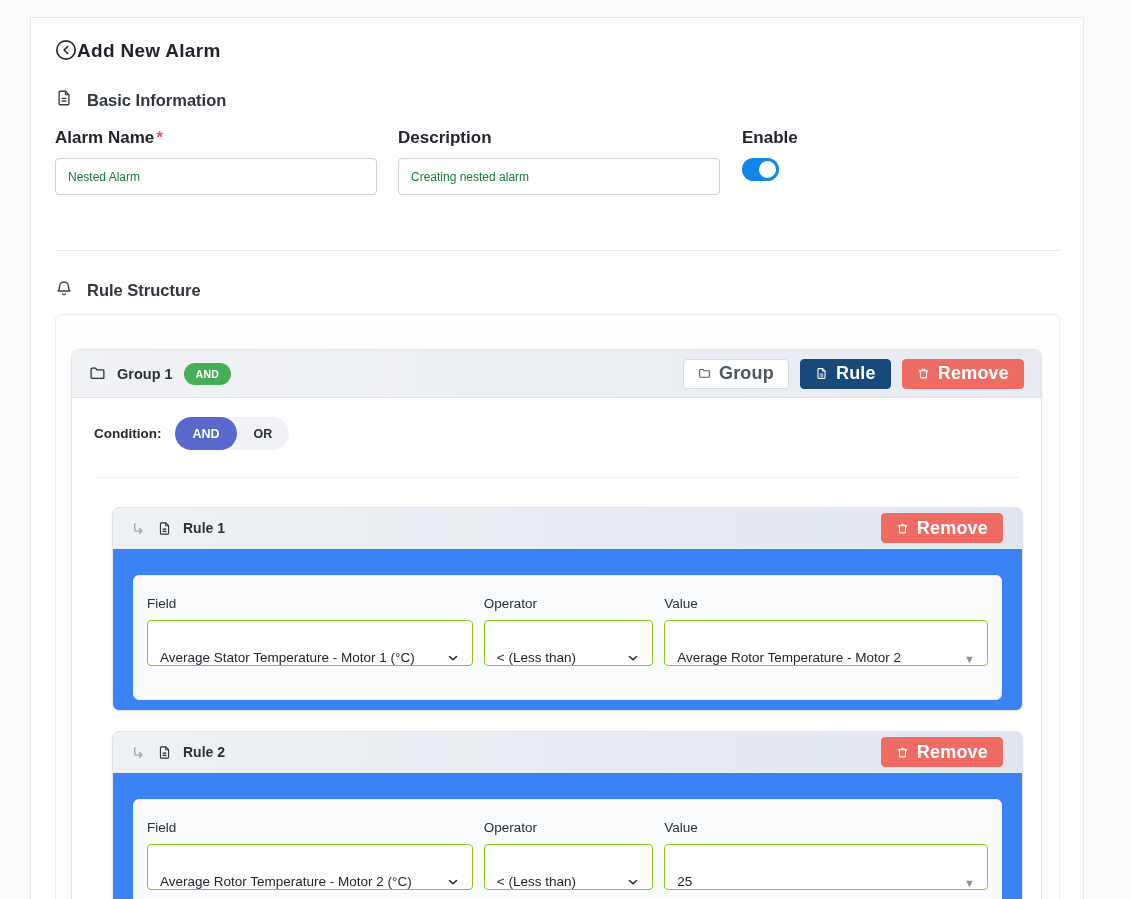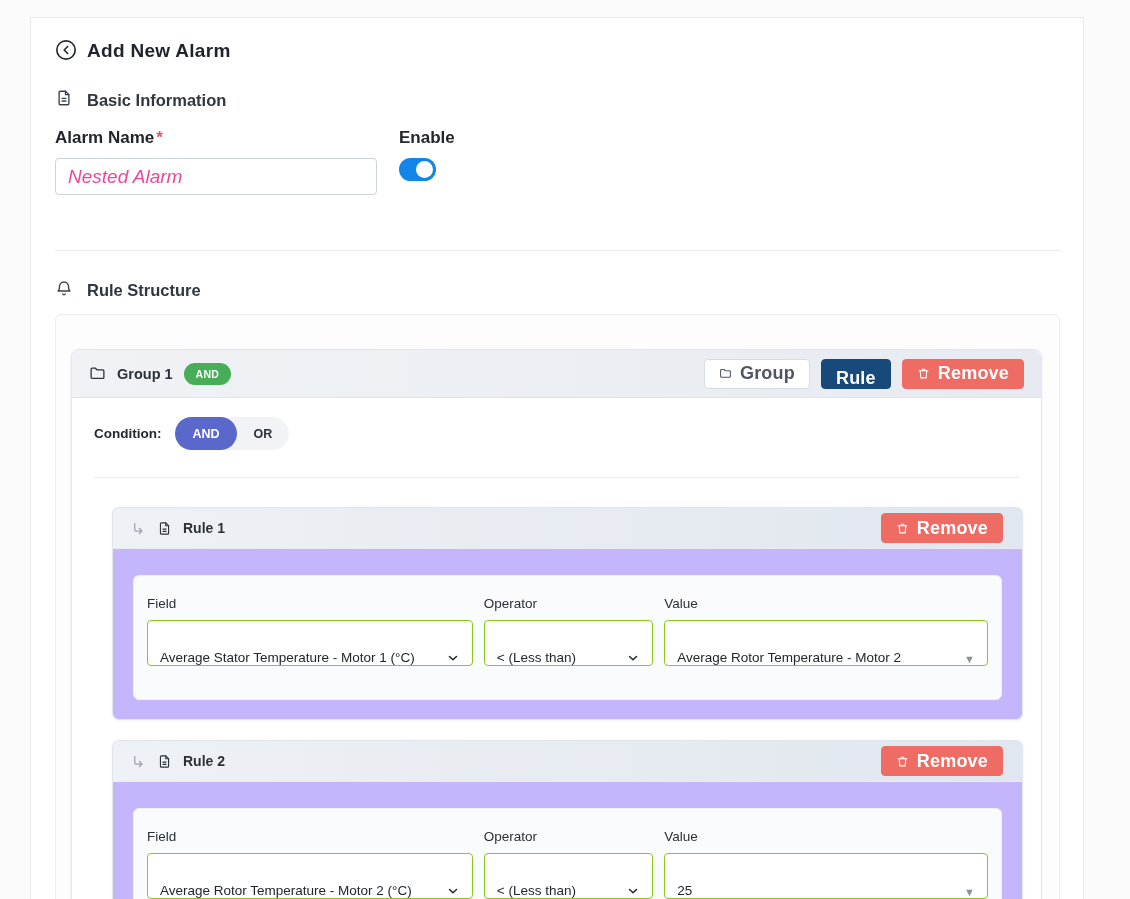--- a/index.html
+++ b/index.html
@@ -8,37 +8,37 @@
     background: #fbfbfc;
     font-family: "Liberation Sans", "DejaVu Sans", sans-serif;
     color: #252b33;
   }
   .card {
     position: absolute; left: 30px; top: 17px; width: 1054px; min-height: 900px;
     background: #ffffff; border: 1px solid #e9e9eb; border-bottom: none;
     padding: 22px 23px 0 24px;
   }
   
-  .page-header { display: flex; align-items: center; gap: 10px; margin-bottom: 27px; }
+  .page-header { display: flex; align-items: center; margin-bottom: 27px; }
   .back-btn { width: 22px; height: 22px; border: none; background: transparent; cursor: pointer; color: #23282e; display:flex; align-items:center; justify-content:center; }
   .back-btn svg { width: 22px; height: 22px; }
   .page-title { font-size: 19px; font-weight: 700; letter-spacing: .3px; color: #1f242b; }
 
   .section-title { display: flex; align-items: center; gap: 14px; font-size: 16.5px; font-weight: 600; color: #30373f; }
   .section-title svg { width: 18px; height: 18px; color: #3a414a; }
 
   
   .form-row { display: flex; gap: 21px; margin-top: 17px; }
   .field-group { width: 322px; }
   .field-label { font-size: 17px; font-weight: 600; color: #22262c; margin-bottom: 10px; display: block; }
   .req { color: #e4536a; margin-left: 2px; }
   .text-input {
     width: 100%; height: 37px; border: 1px solid #cdd3d9; border-radius: 4px;
-    padding: 0 12px; font-size: 19px; color: #ec4899; background: #fff;
-    font-family: inherit; outline: none; font-style: italic;
+    padding: 0 12px; font-size: 12px; color: #15803d; background: #fff;
+    font-family: inherit; outline: none;
   }
   .toggle-group { margin-left: 1px; }
   .toggle {
     margin-top: 3px; width: 37px; height: 23px; border-radius: 12px;
     background: #1285e8; position: relative; cursor: pointer; border: none; display: block;
   }
   .toggle .knob {
     position: absolute; top: 3px; right: 3px; width: 17px; height: 17px;
     border-radius: 50%; background: #ffffff;
   }
@@ -66,21 +66,21 @@
   .badge-and {
     background: #47ad58; color: #fff; font-size: 10.5px; font-weight: 700;
     padding: 5px 12px; border-radius: 11px; letter-spacing: .3px;
   }
   .header-spacer { flex: 1; }
   .btn { display: inline-flex; align-items: center; gap: 8px; height: 30px; padding: 0 14px;
     border-radius: 4px; font-size: 18px; font-weight: 700; font-family: inherit; cursor: pointer;
     letter-spacing: .2px; }
   .btn svg { width: 13px; height: 13px; }
   .btn-group-add { background: #ffffff; border: 1px solid #d7dce2; color: #4e5662; }
-  .btn-rule-add { background: #17497b; border: 1px solid #17497b; color: #ffffff; flex-direction: column; }
+  .btn-rule-add { background: #17497b; border: 1px solid #17497b; color: #ffffff; }
   .btn-remove { background: #ee6c64; border: 1px solid #ee6c64; color: #ffffff; }
 
   .group-body { border-radius: 0 0 8px 8px; background: #fff; }
   .condition-row { display: flex; align-items: center; gap: 14px; padding: 19px 22px 14px 22px; }
   .condition-label { font-size: 13.5px; font-weight: 600; color: #23282e; }
   .segmented { display: inline-flex; background: #f1f3f7; border-radius: 17px; align-items: center; }
   .seg-option { height: 33px; padding: 0 17px; border: none; border-radius: 17px;
     font-size: 12.5px; font-weight: 700; font-family: inherit; cursor: pointer;
     background: transparent; color: #2c3138; display: inline-flex; align-items: center; }
   .seg-option.selected { background: #5a68cc; color: #ffffff; }
@@ -91,22 +91,22 @@
   .rule-header {
     height: 41px; display: flex; align-items: center; gap: 11px; padding: 0 19px 0 18px;
     background: linear-gradient(to right, #eef1f5, #e1e7ef);
     border: 1px solid #e0e5eb; border-bottom: none; border-radius: 7px 7px 0 0;
   }
   .corner-arrow { color: #99a2ad; }
   .corner-arrow svg { width: 15px; height: 15px; display: block; }
   .rule-doc-icon svg { width: 15px; height: 15px; color: #2c323a; display: block; }
   .rule-title { font-size: 14px; font-weight: 600; color: #2b3138; }
   .rule-body {
-    background: #c4b5fd; border: 1px solid #e4e8ed; border-top: 1px solid #e8ebef;
-    border-radius: 0 0 7px 7px; padding: 26px 20px 19px 20px;
+    background: #3b82f6; border: 1px solid #e4e8ed; border-top: 1px solid #e8ebef;
+    border-radius: 0 0 7px 7px; padding: 26px 20px 10px 20px;
   }
   .rule-inner {
     background: #fafbfc; border: 1px solid #eff1f4; border-radius: 6px;
     padding: 20px 13px 33px 13px;
     display: grid; grid-template-columns: 329fr 171fr 327fr; gap: 11px;
   }
   .rule-field-label { font-size: 13.5px; font-weight: 500; color: #2a3037; margin-bottom: 9px; display: block; }
   .select-box {
     height: 46px; background: #fff; border: 1px solid #84cc16; border-radius: 4px;
     display: flex; align-items: flex-end; padding: 0 12px; cursor: pointer;
@@ -140,20 +140,24 @@
           <path d="M9.5 12.5h5M9.5 16h5"></path>
       </svg>
     </span>
     <span>Basic Information</span>
   </div>
 
   <div class="form-row">
     <div class="field-group">
       <label class="field-label"><span>Alarm Name</span><span class="req">*</span></label>
       <input class="text-input" type="text" value="Nested Alarm" style="">
+    </div>
+    <div class="field-group">
+      <label class="field-label">Description</label>
+      <input class="text-input" type="text" value="Creating nested alarm" style="">
     </div>
     <div class="toggle-group">
       <label class="field-label">Enable</label>
       <button class="toggle">
           <span class="knob"></span>
         </button>
     </div>
   </div>
 
   <hr class="divider">

